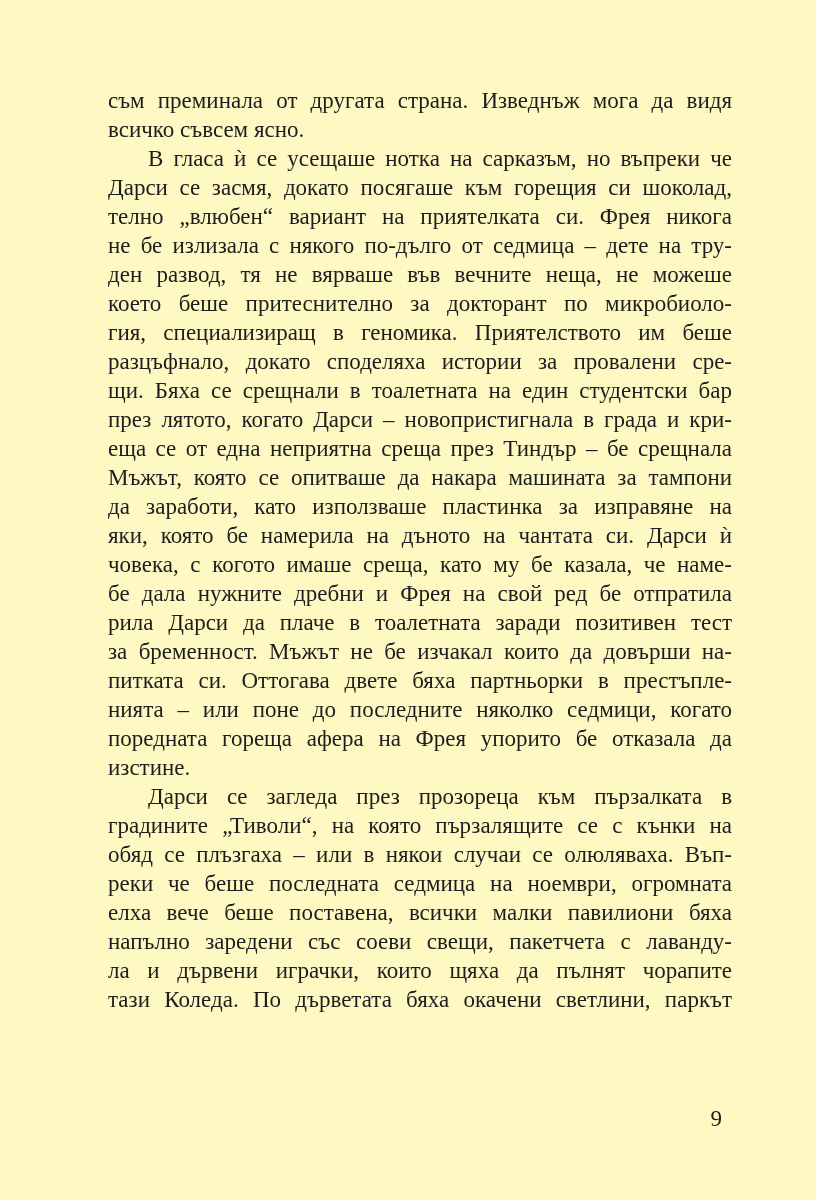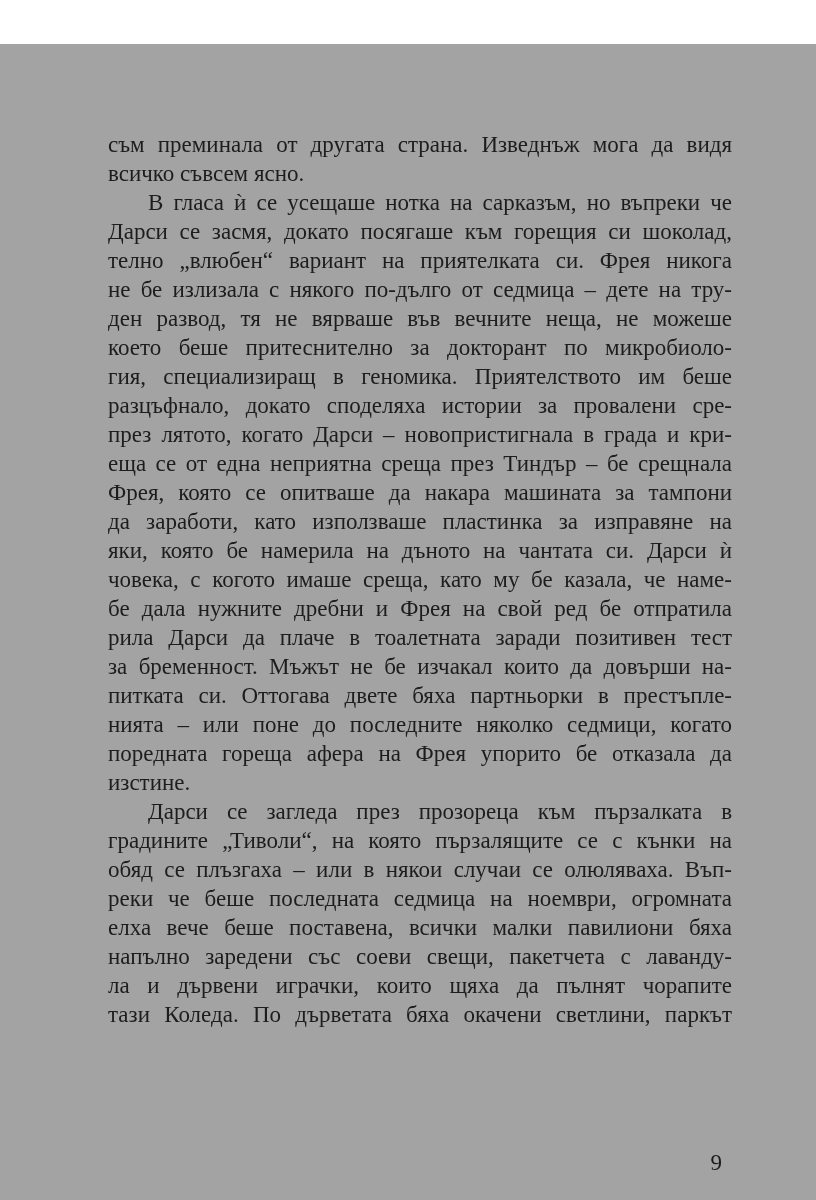--- a/index.html
+++ b/index.html
@@ -10,22 +10,21 @@
   body {
     width: 816px;
     height: 1200px;
     position: relative;
     font-family: "Liberation Serif", serif;
     overflow: hidden;
   }
   .page {
     position: absolute;
     inset: 0;
-    background: #a3a3a3;
-    margin-top: 44px;
+    background: #fef9c3;
   }
   .text-block {
     position: absolute;
     left: 108px;
     top: 86px;
     width: 624px;
     color: #1d1d1d;
     font-size: 23px;
     line-height: 29px;
   }
@@ -68,23 +67,24 @@
       </div>
       <div class="paragraph">
         <div class="line indent">В гласа ѝ се усещаше нотка на сарказъм, но въпреки че</div>
         <div class="line">Дарси се засмя, докато посягаше към горещия си шоколад,</div>
         <div class="line">телно „влюбен“ вариант на приятелката си. Фрея никога</div>
         <div class="line">не бе излизала с някого по-дълго от седмица – дете на тру-</div>
         <div class="line">ден развод, тя не вярваше във вечните неща, не можеше</div>
         <div class="line">което беше притеснително за докторант по микробиоло-</div>
         <div class="line">гия, специализиращ в геномика. Приятелството им беше</div>
         <div class="line">разцъфнало, докато споделяха истории за провалени сре-</div>
+        <div class="line">щи. Бяха се срещнали в тоалетната на един студентски бар</div>
         <div class="line">през лятото, когато Дарси – новопристигнала в града и кри-</div>
         <div class="line">еща се от една неприятна среща през Тиндър – бе срещнала</div>
-        <div class="line">Фрея, която се опитваше да накара машината за тампони</div>
+        <div class="line">Мъжът, която се опитваше да накара машината за тампони</div>
         <div class="line">да заработи, като използваше пластинка за изправяне на</div>
         <div class="line">яки, която бе намерила на дъното на чантата си. Дарси ѝ</div>
         <div class="line">човека, с когото имаше среща, като му бе казала, че наме-</div>
         <div class="line">бе дала нужните дребни и Фрея на свой ред бе отпратила</div>
         <div class="line">рила Дарси да плаче в тоалетната заради позитивен тест</div>
         <div class="line">за бременност. Мъжът не бе изчакал които да довърши на-</div>
         <div class="line">питката си. Оттогава двете бяха партньорки в престъпле-</div>
         <div class="line">нията – или поне до последните няколко седмици, когато</div>
         <div class="line">поредната гореща афера на Фрея упорито бе отказала да</div>
         <div class="line end">изстине.</div>

